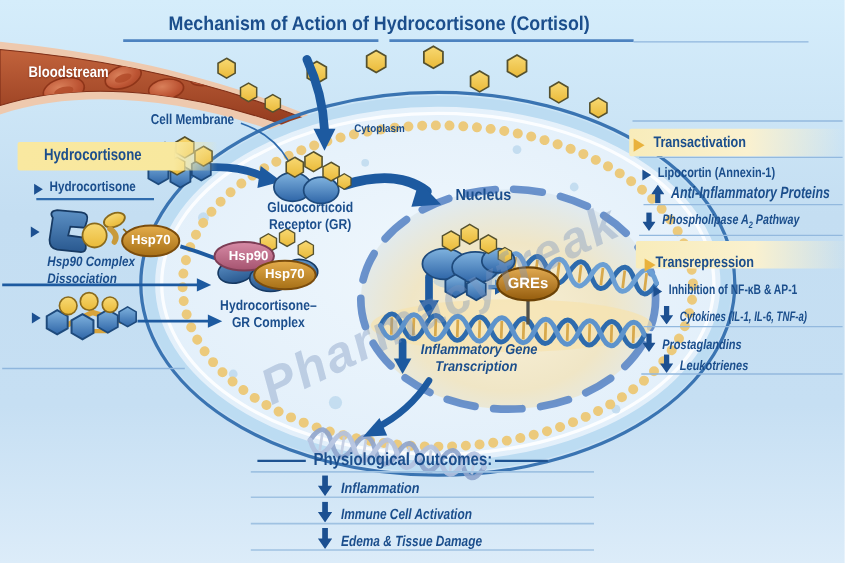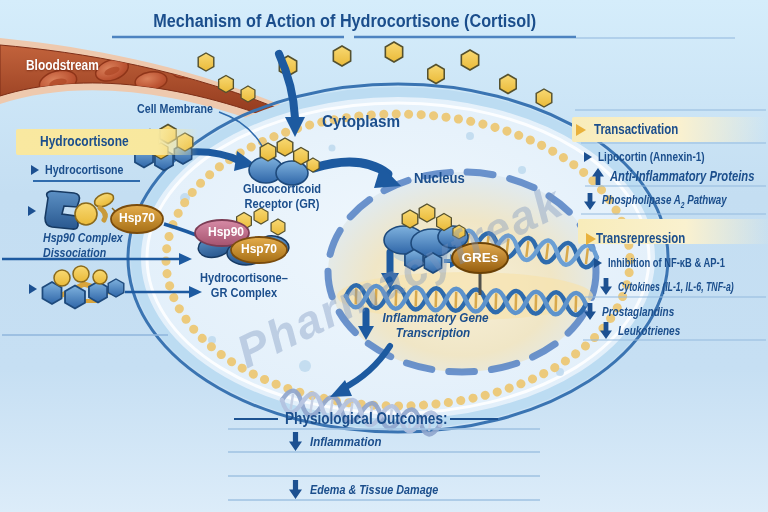--- a/index.html
+++ b/index.html
@@ -10,21 +10,21 @@
   .wm{position:absolute;z-index:4;font-weight:bold;font-style:italic;font-size:46px;
     color:rgba(122,146,190,.38);transform:rotate(-26deg);transform-origin:left top;
     letter-spacing:2px;white-space:nowrap}
   .lbl{position:absolute;z-index:10;font-weight:bold;color:#1b4e8c;white-space:nowrap;line-height:1.12}
   .it{font-style:italic}
   .wt{color:#fff}
   .ctr{text-align:center}
   .sx70,.sx75,.sx78,.sx80,.sx82,.sx85,.sx88,.sx90{display:inline-block;transform-origin:left center}
   .sx70{transform:scaleX(.70)}.sx75{transform:scaleX(.75)}.sx78{transform:scaleX(.78)}
   .sx80{transform:scaleX(.80)}.sx82{transform:scaleX(.82)}.sx85{transform:scaleX(.85)}.sx90{transform:scaleX(.90)}
-  .row{position:absolute;z-index:10;display:flex;align-items:center;gap:6px}
+  .row{position:absolute;z-index:10;display:flex;align-items:flex-end;gap:6px}
   .tri{width:0;height:0;border-top:5px solid transparent;border-bottom:5px solid transparent;
     border-left:8px solid #1c5091;flex:none}
   .htri{width:0;height:0;border-top:6px solid transparent;border-bottom:6px solid transparent;
     border-left:10px solid #e9b23d;flex:none}
   .ad{width:12px;height:17px;background:#1c5091;flex:none;
     clip-path:polygon(30% 0,70% 0,70% 50%,100% 50%,50% 100%,0 50%,30% 50%)}
   .au{transform:rotate(180deg)}
   .band{position:absolute;z-index:8;height:25px;width:196px;border-radius:2px;
     background:linear-gradient(90deg,#f8ecba 0%,#faf1cf 55%,rgba(250,241,207,0) 100%)}
   .banner{position:absolute;z-index:8;left:16px;top:129px;width:182px;height:26px;border-radius:2px;
@@ -295,21 +295,21 @@
 <div class="lbl" style="left:0;top:11px;width:690px;text-align:center;font-size:18px">
   <span class="sx90" style="transform-origin:center">Mechanism of Action of Hydrocortisone (Cortisol)</span>
 </div>
 
 <div class="lbl wt" style="left:26px;top:58px;font-size:14px;text-shadow:0 1px 2px rgba(90,20,0,.5)">
   <span class="sx85">Bloodstream</span></div>
 
 <div class="lbl" style="left:137px;top:102px;font-size:13px">
   <span class="sx82">Cell Membrane</span></div>
 
-<div class="lbl" style="left:322px;top:112px;font-size:17px">
+<div class="lbl" style="left:322px;top:112px;font-size:10px">
   <span class="sx90">Cytoplasm</span></div>
 
 <div class="lbl" style="left:414px;top:170px;font-size:14.5px">
   <span class="sx90">Nucleus</span></div>
 
 <div class="lbl ctr" style="left:226px;top:182px;width:112px;font-size:13px;transform:scaleX(.85);transform-origin:center">
   <div>Glucocorticoid</div>
       <div>Receptor (GR)</div>
     </div>
 
@@ -384,18 +384,22 @@
   <div class="ad"></div>
   <span class="lbl it" style="position:static;font-size:12.5px"><span class="sx80">Leukotrienes</span></span>
 </div>
 
 <div class="lbl" style="left:285px;top:410px;font-size:16px">
   <span class="sx85">Physiological Outcomes:</span></div>
 <div class="row" style="left:289px;top:432px;gap:8px">
   <div class="ad" style="height:19px;width:13px"></div>
   <span class="lbl it" style="position:static;font-size:13.5px"><span class="sx85">Inflammation</span></span>
 </div>
+<div class="row" style="left:289px;top:456px;gap:8px">
+  <div class="ad" style="height:19px;width:13px"></div>
+  <span class="lbl it" style="position:static;font-size:13.5px"><span class="sx80">Immune Cell Activation</span></span>
+</div>
 <div class="row" style="left:289px;top:480px;gap:8px">
   <div class="ad" style="height:19px;width:13px"></div>
   <span class="lbl it" style="position:static;font-size:13.5px"><span class="sx80">Edema &amp; Tissue Damage</span></span>
 </div>
 
 </div>
 
 </body></html>

